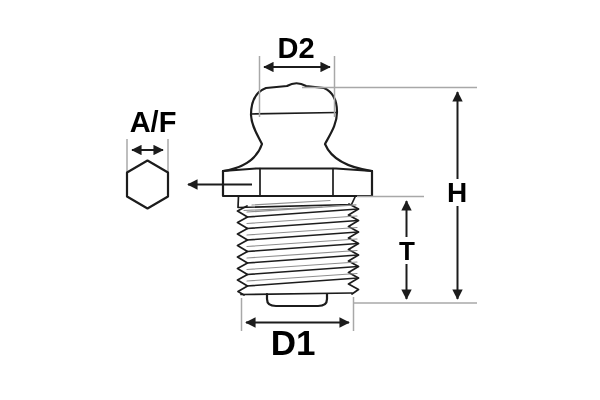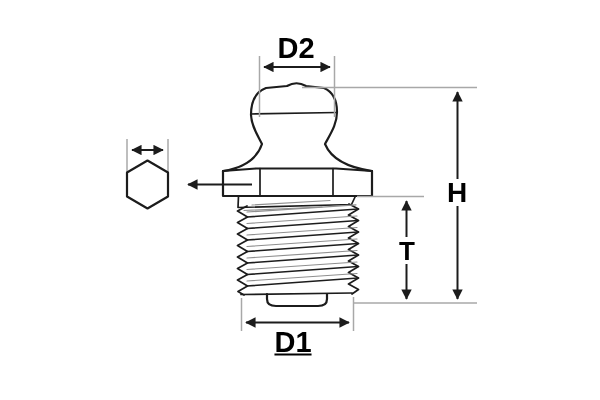--- a/index.html
+++ b/index.html
@@ -32,21 +32,21 @@
     color: var(--label-text, #000000);
     font-weight: bold;
     white-space: nowrap;
     line-height: 1;
     letter-spacing: 0px;
   }
   .lbl-d2 { left: 296px; top: 48px;  font-size: 29px; }
   .lbl-af { left: 153px; top: 122px; font-size: 29px; }
   .lbl-h  { left: 457px; top: 193px; font-size: 28px; }
   .lbl-t  { left: 407px; top: 251px; font-size: 26px; }
-  .lbl-d1 { left: 293px; top: 342px; font-size: 29px; text-decoration: underline; }
+  .lbl-d1 { left: 293px; top: 342px; font-size: 35px; }
 </style>
 </head>
 <body>
 
 <div class="canvas">
 
   <svg width="600" height="400" viewBox="0 0 600 400">
     <defs>
       <marker id="ah" viewBox="0 0 10 10" refX="9.2" refY="5" markerWidth="7" markerHeight="5.2" orient="auto-start-reverse">
         <path d="M0 0 L10 5 L0 10 Z" class="ah-fill"></path>
@@ -143,16 +143,17 @@
     </g>
 
     <g>
       <path class="ext" d="M 241.5 298 L 241.5 331"></path>
       <path class="ext" d="M 353.5 297 L 353.5 331"></path>
       <path class="dim" d="M 246 322.5 L 349 322.5" marker-start="url(#ah)" marker-end="url(#ah)"></path>
     </g>
   </svg>
 
   <div class="lbl lbl-d2">D2</div>
+  <div class="lbl lbl-af">A/F</div>
   <div class="lbl lbl-h">H</div>
   <div class="lbl lbl-t">T</div>
   <div class="lbl lbl-d1">D1</div>
 </div>
 
 </body></html>

